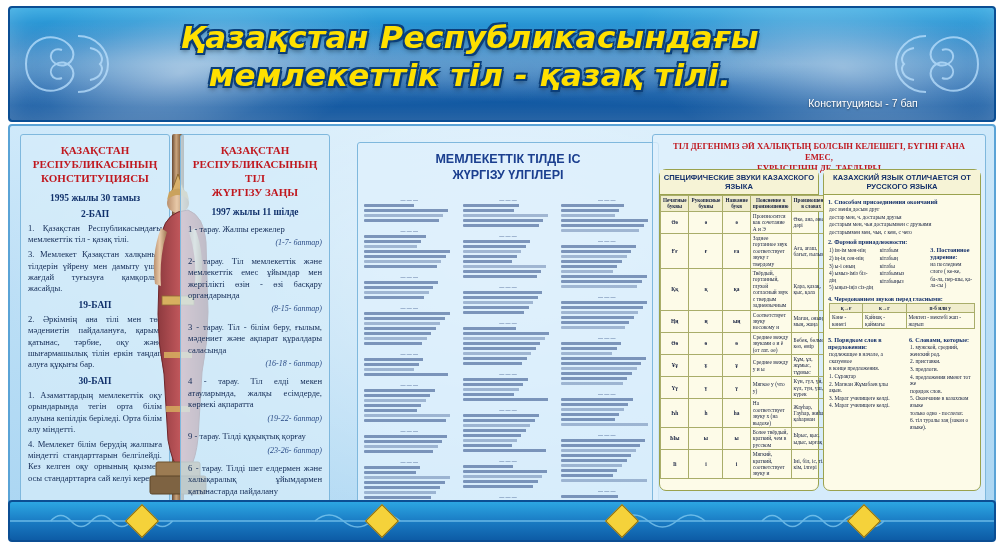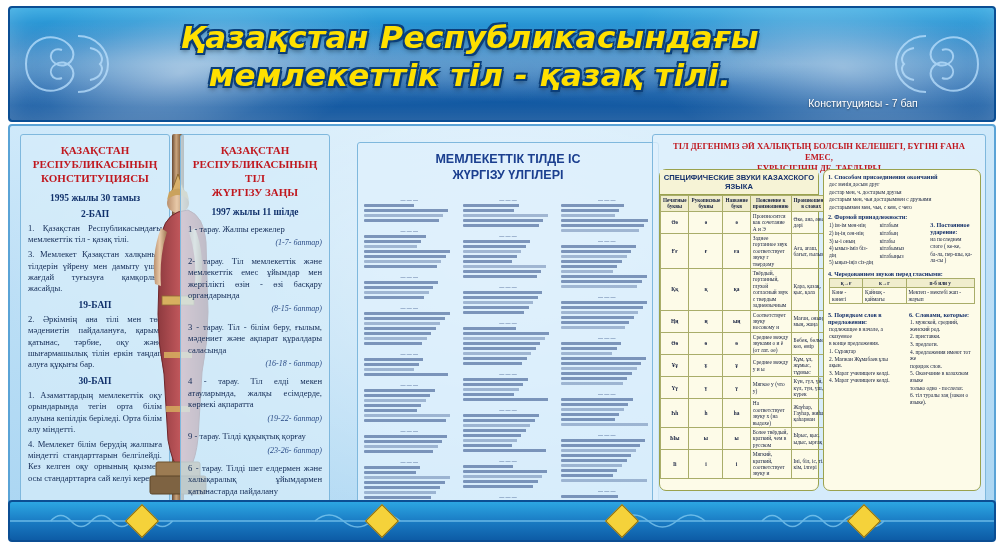--- a/index.html
+++ b/index.html
@@ -606,20 +606,21 @@
                 <td class="letter">і</td>
                 <td class="letter">і</td>
                 <td>Мягкий, краткий, соответствует звуку и</td>
                 <td>Іні, біл, іс, тіл, кім, ілгері</td>
               </tr>
             </tbody>
         </table>
       </div>
 
       <div class="subpanel" style="left:170px;top:34px;width:156px;height:320px;">
+        <div class="sub-title">КАЗАХСКИЙ ЯЗЫК ОТЛИЧАЕТСЯ ОТ РУССКОГО ЯЗЫКА</div>
 
         <div class="sec">1. Способом присоединения окончаний</div>
         <div class="txt">дос                   менің               досым                друг</div>
         <div class="txt">достар              мен, ч.             достарым          друзья</div>
         <div class="txt">достарым           мен, чьи            достарыммен      с друзьями</div>
         <div class="txt">достарыммен      мен, чьи, с кем, с чего</div>
 
         <div class="sec">2. Формой принадлежности:</div>
         <div class="two" style="margin:0 5px;">
           <div>

